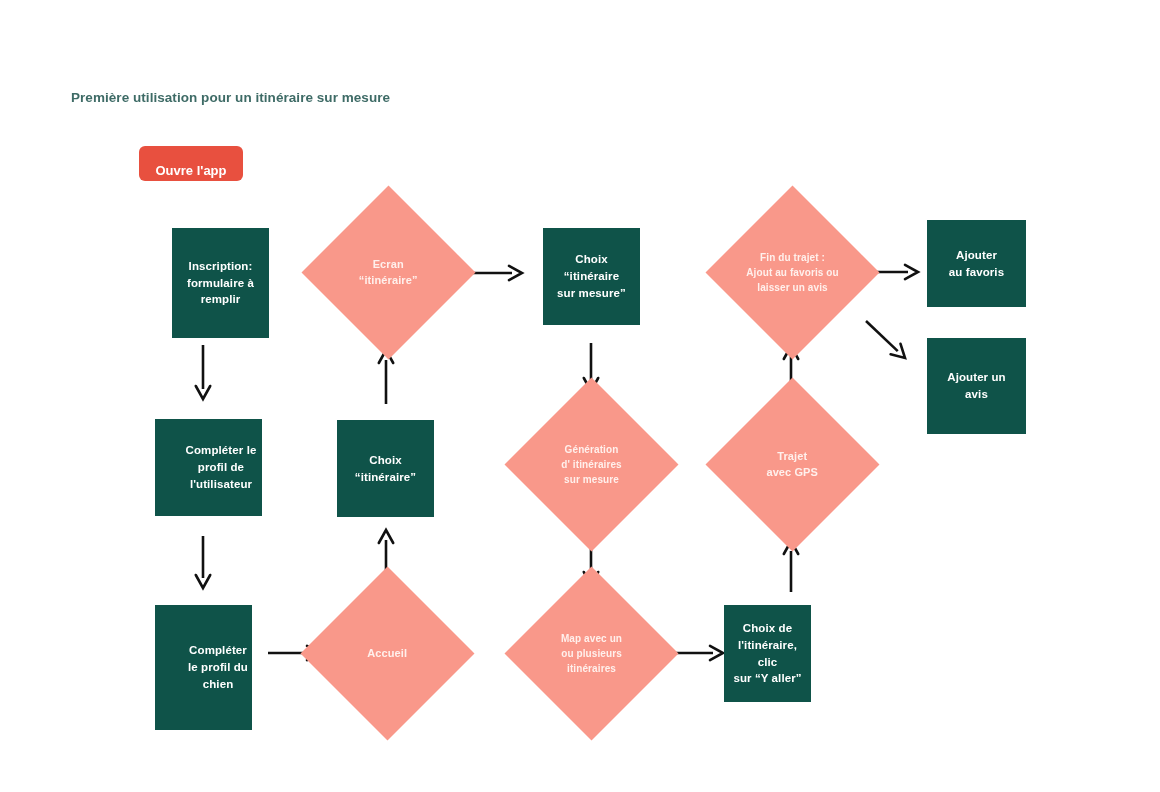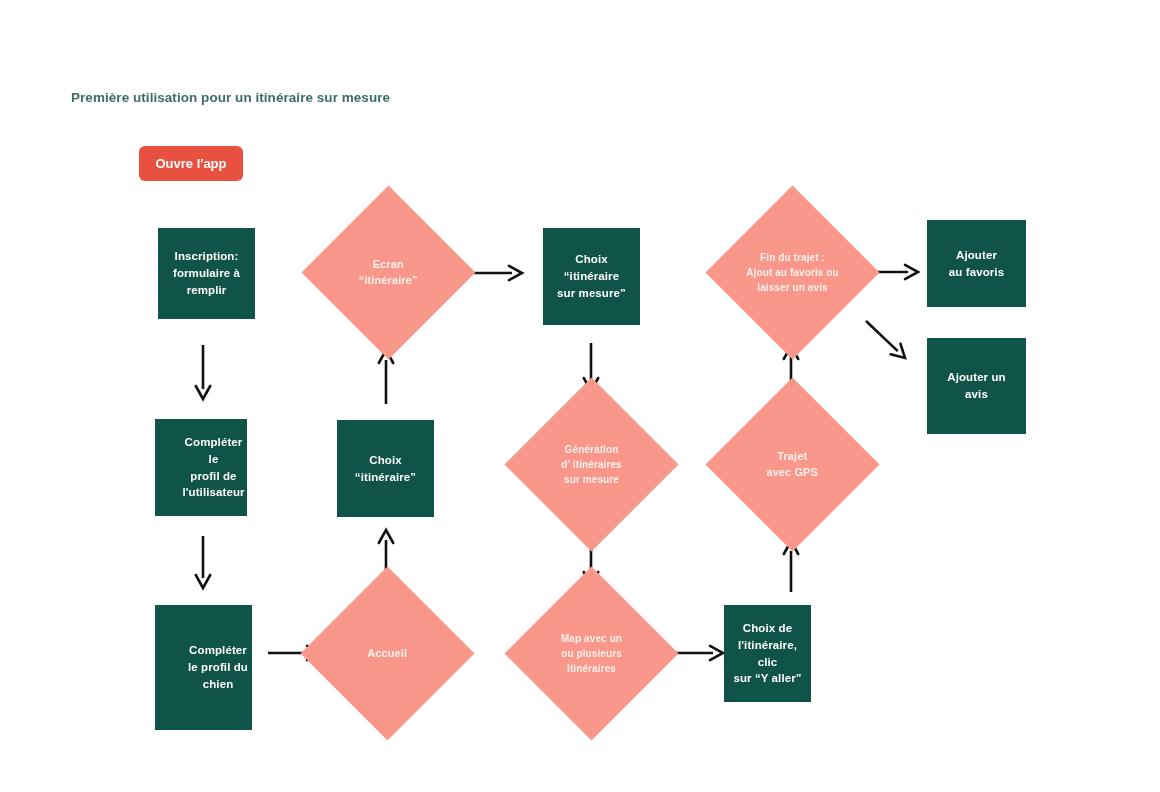--- a/index.html
+++ b/index.html
@@ -45,21 +45,21 @@
     width: 104px; height: 35px;
     background: #E8503F;
     border-radius: 6px;
     border: none;
     color: #ffffff;
     font-family: "Liberation Sans", sans-serif;
     font-size: 13px;
     font-weight: bold;
     line-height: 35px;
     text-align: center;
-    padding: 0;
+    padding: 7px;
     cursor: pointer;
     white-space: nowrap;
   }
 
   
   .node {
     position: absolute;
     display: flex;
     align-items: center;
     justify-content: center;
@@ -161,26 +161,26 @@
         <line x1="862" y1="272" x2="908" y2="272" stroke="#111111" stroke-width="2.6" stroke-linecap="butt"></line>
         <polyline points="905,279.2 918,272 905,264.8" fill="none" stroke="#111111" stroke-width="2.6" stroke-linecap="round" stroke-linejoin="miter"></polyline>
       </g>
       <g>
         <line x1="866" y1="321" x2="897.7453630149078" y2="351.11739568081" stroke="#111111" stroke-width="2.6" stroke-linecap="butt"></line>
         <polyline points="890.6134968095633,354.2759530143194 905,358 900.524447029197,343.8292757557866" fill="none" stroke="#111111" stroke-width="2.6" stroke-linecap="round" stroke-linejoin="miter"></polyline>
       </g>
     </svg>
 
   <div id="node-layer">
-      <div class="node node-box" style="left: 158px; top: 228px; width: 97px; height: 91px;">
+      <div class="node node-box" style="left: 172px; top: 228px; width: 97px; height: 110px;">
         <div class="node-label">Inscription:
 formulaire à
 remplir</div>
       </div>
-      <div class="node node-box" style="left: 155px; top: 419px; width: 92px; height: 97px; padding-left: 25px;">
+      <div class="node node-box" style="left: 155px; top: 419px; width: 107px; height: 97px; padding-left: 25px;">
         <div class="node-label">Compléter le
 profil de
 l'utilisateur</div>
       </div>
       <div class="node node-box" style="left: 155px; top: 605px; width: 97px; height: 125px; justify-content: flex-end;">
         <div class="node-label">Compléter
 le profil du
 chien</div>
       </div>
       <div class="node node-diamond" style="left: 326px; top: 592px; width: 123px; height: 123px;">

